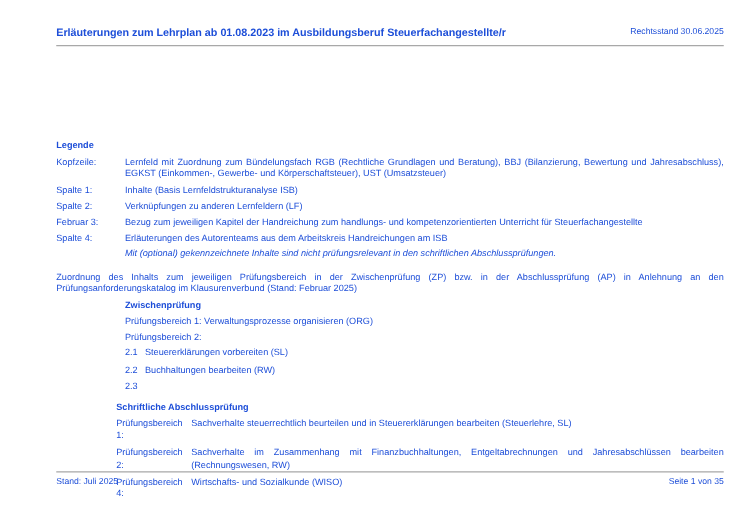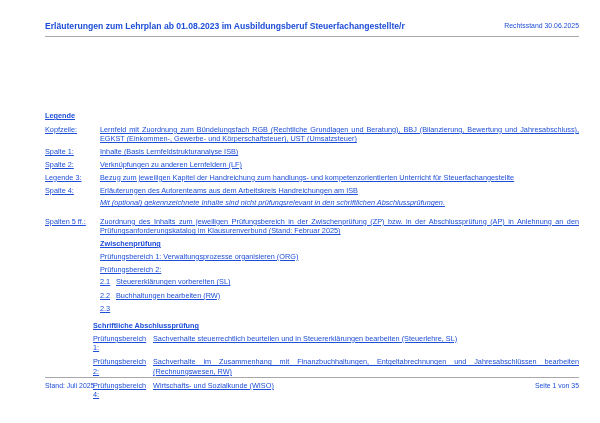--- a/index.html
+++ b/index.html
@@ -11,21 +11,21 @@
   .header {
     position:absolute; left:45px; right:44px; top:21px;
     display:flex; justify-content:space-between; align-items:flex-start;
     border-bottom:1px solid #a8a8a8; padding-bottom:5px;
   }
   .header-title { font-size:8.6px; font-weight:bold; line-height:10px; padding-right:18px; }
   .header-right { font-size:6.9px; line-height:10px; white-space:nowrap; flex:none; }
   
   .content {
     position:absolute; left:45px; right:44px; top:111px;
-    font-size:7.3px; line-height:9.4px;text-decoration:underline;
+    font-size:7.3px; line-height:9.4px;
   }
   .legend-heading { font-weight:bold; margin-bottom:4.5px; }
   .row { display:flex; margin-bottom:3.4px; }
   .row .lbl { width:55px; flex:none; }
   .row .txt { flex:1; }
   .just { text-align:justify; }
   .italic { font-style:italic; }
   .indent { margin-left:55px; }
   .gap-before-md { margin-top:9px; }
   .gap-before-lg { margin-top:8px;margin-left:48px; }
@@ -67,36 +67,35 @@
       <div class="lbl">Spalte 1:</div>
       <div class="txt">Inhalte (Basis Lernfeldstrukturanalyse ISB)</div>
     </div>
 
     <div class="row">
       <div class="lbl">Spalte 2:</div>
       <div class="txt">Verknüpfungen zu anderen Lernfeldern (LF)</div>
     </div>
 
     <div class="row">
-      <div class="lbl">Legende 3:</div>
+      <div class="lbl">Februar 3:</div>
       <div class="txt">Bezug zum jeweiligen Kapitel der Handreichung zum handlungs- und kompetenzorientierten Unterricht für Steuerfachangestellte</div>
     </div>
 
     <div class="row">
       <div class="lbl">Spalte 4:</div>
       <div class="txt">Erläuterungen des Autorenteams aus dem Arbeitskreis Handreichungen am ISB</div>
     </div>
 
     <div class="row">
       <div class="lbl"></div>
       <div class="txt italic">Mit (optional) gekennzeichnete Inhalte sind nicht prüfungsrelevant in den schriftlichen Abschlussprüfungen.</div>
     </div>
 
     <div class="row gap-before-md">
-      <div class="lbl">Spalten 5 ff.:</div>
       <div class="txt just">Zuordnung des Inhalts zum jeweiligen Prüfungsbereich in der Zwischenprüfung (ZP) bzw. in der Abschlussprüfung (AP) in Anlehnung an den Prüfungsanforderungskatalog im Klausurenverbund (Stand: Februar 2025)</div>
     </div>
 
     <div class="indent">
       <div class="section-heading">Zwischenprüfung</div>
       <div class="plain-line">Prüfungsbereich 1: Verwaltungsprozesse organisieren (ORG)</div>
       <div class="plain-line">Prüfungsbereich 2:</div>
 
       <div class="num-row">
         <div class="num">2.1</div>

